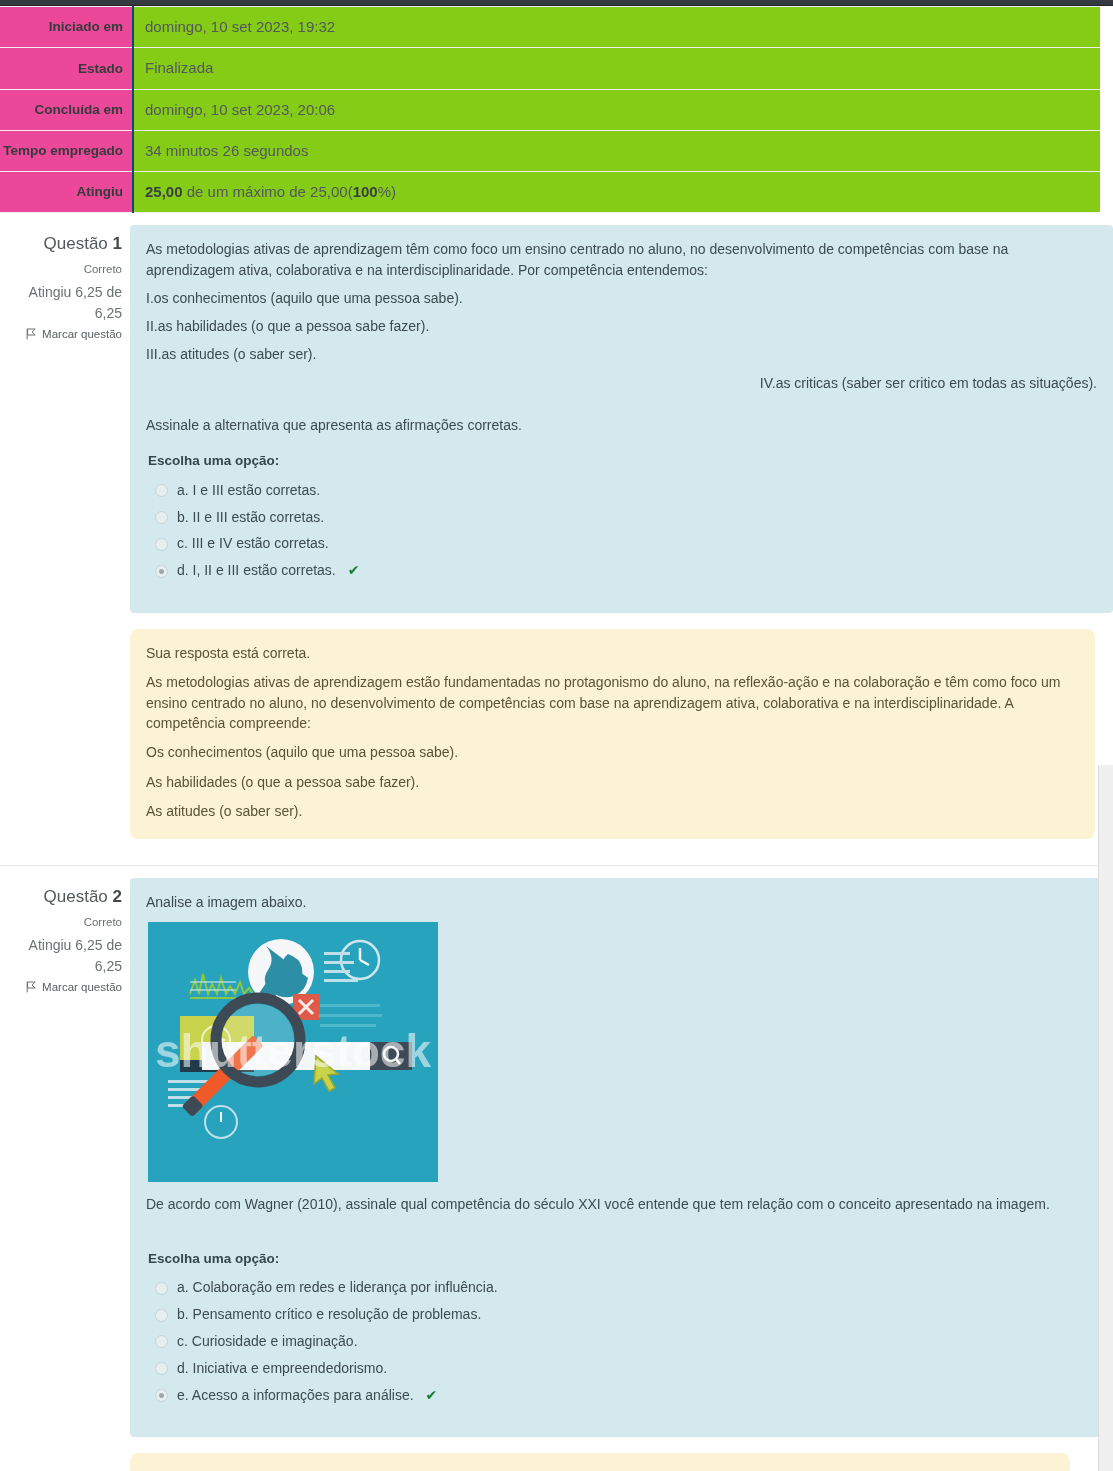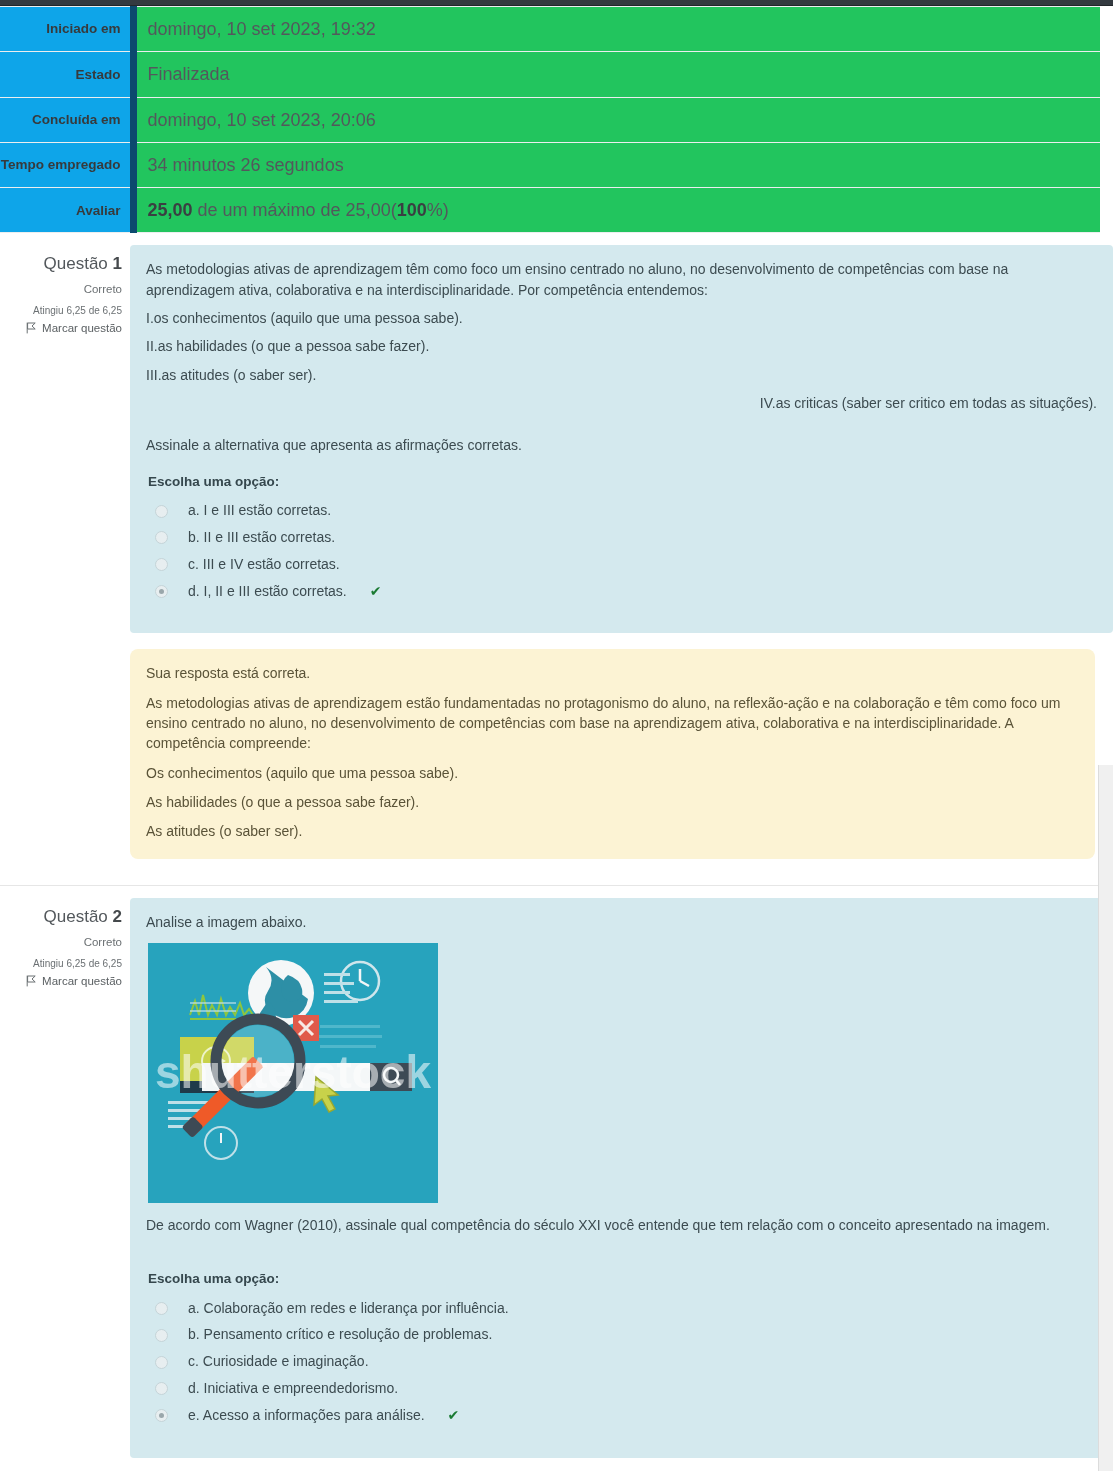--- a/index.html
+++ b/index.html
@@ -20,34 +20,34 @@
   .summary-table {
     width: 1100px;
     border-collapse: collapse;
     margin: 0;
     table-layout: fixed;
   }
   .summary-table tr { border-bottom: 1px solid #eceeef; }
   .summary-table tr:first-child { border-top: 1px solid #eceeef; }
   .summary-table th {
     width: 133px;
-    background: #0ea5e9;
+    background: #ec4899;
     text-align: right;
     vertical-align: middle;
     padding: 10px 9px 10px 0;
     font-size: 13.5px;
     font-weight: bold;
     color: #373a3c;
     line-height: 1.3;
-    border-right: 7px solid #0c4a6e;
+    border-right: 2px solid #0c4a6e;
   }
   .summary-table td {
-    background: #22c55e;
+    background: #84cc16;
     padding: 10px 0 10px 11px;
-    font-size: 18px;
+    font-size: 15px;
     color: #53585c;
     vertical-align: middle;
     line-height: 1.35;
     margin-top: 44px;
   }
   .summary-table td b { color: #3a3f42; font-weight: bold; }
 
   
   .question {
     position: relative;
@@ -70,21 +70,21 @@
   }
   .q-number {
     font-size: 17px;
     color: #53585c;
     font-weight: normal;
     line-height: 1.35;
     margin-bottom: 5px;
   }
   .q-number b { font-weight: bold; color: #45494c; }
   .q-state { font-size: 11.5px; line-height: 1.5; color: #6b7073; }
-  .q-grade { font-size: 10px; line-height: 1.5; color: #6b7073; margin-top: 4px; }
+  .q-grade { font-size: 14px; line-height: 1.5; color: #6b7073; margin-top: 4px; }
   .q-flag {
     font-size: 11.5px; color: #5b6063; margin-top: 4px;
     display: flex; align-items: center; justify-content: flex-end; gap: 5px;
     cursor: pointer;
   }
   .flag-ico { display: inline-block; width: 11px; height: 12px; }
 
   .q-body { flex: 1 1 auto; padding-top: 12px; }
 
   .q-content {
@@ -103,21 +103,21 @@
   .answer-label {
     font-weight: bold;
     font-size: 13.5px;
     color: #35474d;
     margin: 16px 0 7px 2px;
   }
   .answers { margin: 0; padding: 0; list-style: none; }
   .answer {
     display: flex;
     align-items: center;
-    gap: 20px;
+    gap: 9px;
     padding: 1px 0 2px 9px;
     font-size: 14px;
     color: #3c4b50;
     line-height: 1.7;
     cursor: pointer;
   }
   .radio {
     width: 13px; height: 13px; flex: 0 0 13px;
     border-radius: 50%;
     background: #e7eef0;
@@ -183,21 +183,21 @@
     </tr>
     <tr>
       <th>Concluída em</th>
       <td>domingo, 10 set 2023, 20:06</td>
     </tr>
     <tr>
       <th>Tempo empregado</th>
       <td>34 minutos 26 segundos</td>
     </tr>
     <tr>
-      <th>Avaliar</th>
+      <th>Atingiu</th>
       <td><b>25,00</b><span> de um máximo de 25,00(</span><b>100</b><span>%)</span></td>
     </tr>
   </tbody>
 </table>
 
 <div class="question">
   <div class="q-inner">
     <div class="q-info">
       <div class="q-number">
         <span>Questão</span>

